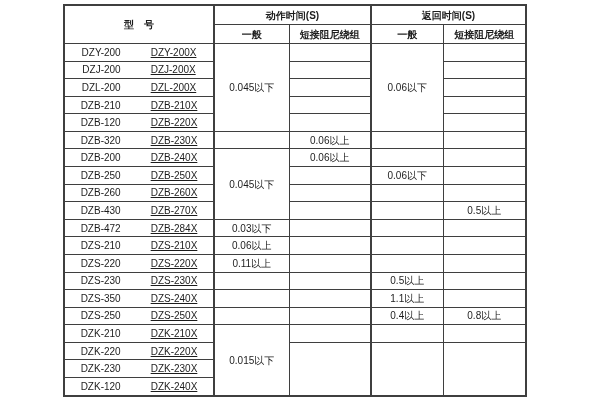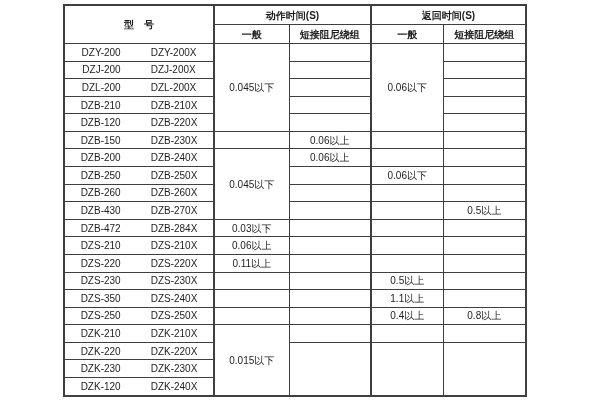--- a/index.html
+++ b/index.html
@@ -33,21 +33,21 @@
     font-weight: normal;
     text-align: center;
     vertical-align: middle;
     line-height: 1.1;
     overflow: hidden;
     white-space: nowrap;
   }
   table.spec th { height: 18px; font-weight: bold; }
   .sep-l { border-left-width: 2px !important; }
   .model .m1 { display: inline-block; margin-right: 30px; }
-  .model .m2 { display: inline-block; }
+  .model .m2 { display: inline-block; text-decoration: underline; }
 </style>
 </head>
 <body>
 
 <div id="page">
   <table class="spec">
     <colgroup>
       <col style="width:150px">
       <col style="width:75px">
       <col style="width:82px">
@@ -89,21 +89,21 @@
         <td class="model"><span class="m1">DZB-210</span><span class="m2">DZB-210X</span></td>
         <td></td>
         <td></td>
       </tr>
       <tr>
         <td class="model"><span class="m1">DZB-120</span><span class="m2">DZB-220X</span></td>
         <td></td>
         <td></td>
       </tr>
       <tr>
-        <td class="model"><span class="m1">DZB-150</span><span class="m2">DZB-230X</span></td>
+        <td class="model"><span class="m1">DZB-320</span><span class="m2">DZB-230X</span></td>
         <td class="sep-l"></td>
         <td>0.06以上</td>
         <td class="sep-l"></td>
         <td></td>
       </tr>
       <tr>
         <td class="model"><span class="m1">DZB-200</span><span class="m2">DZB-240X</span></td>
         <td rowspan="4" class="sep-l">0.045以下</td>
         <td>0.06以上</td>
         <td class="sep-l"></td>

